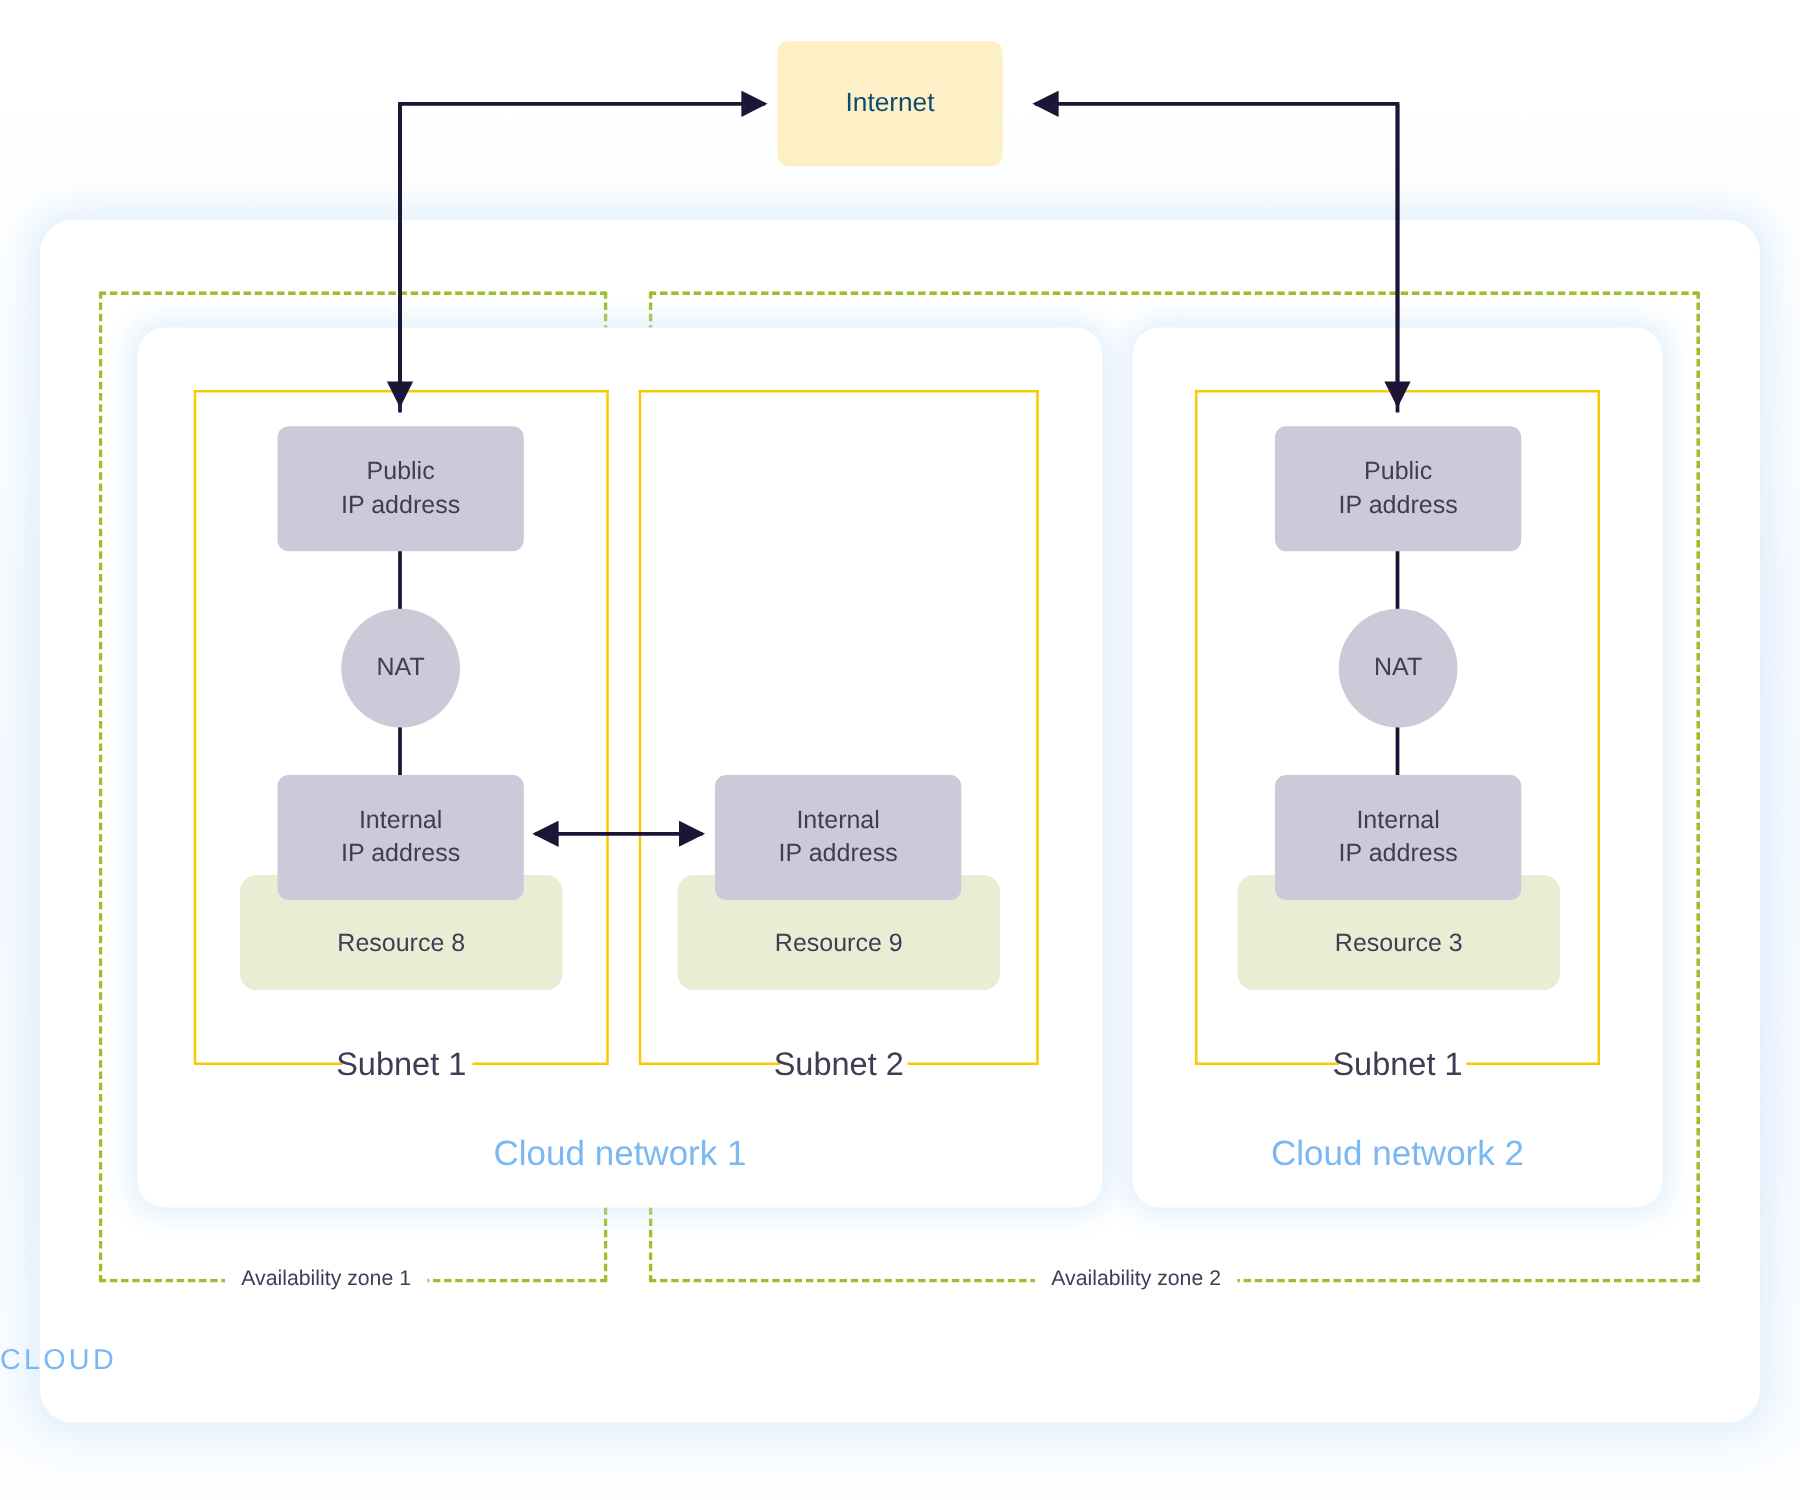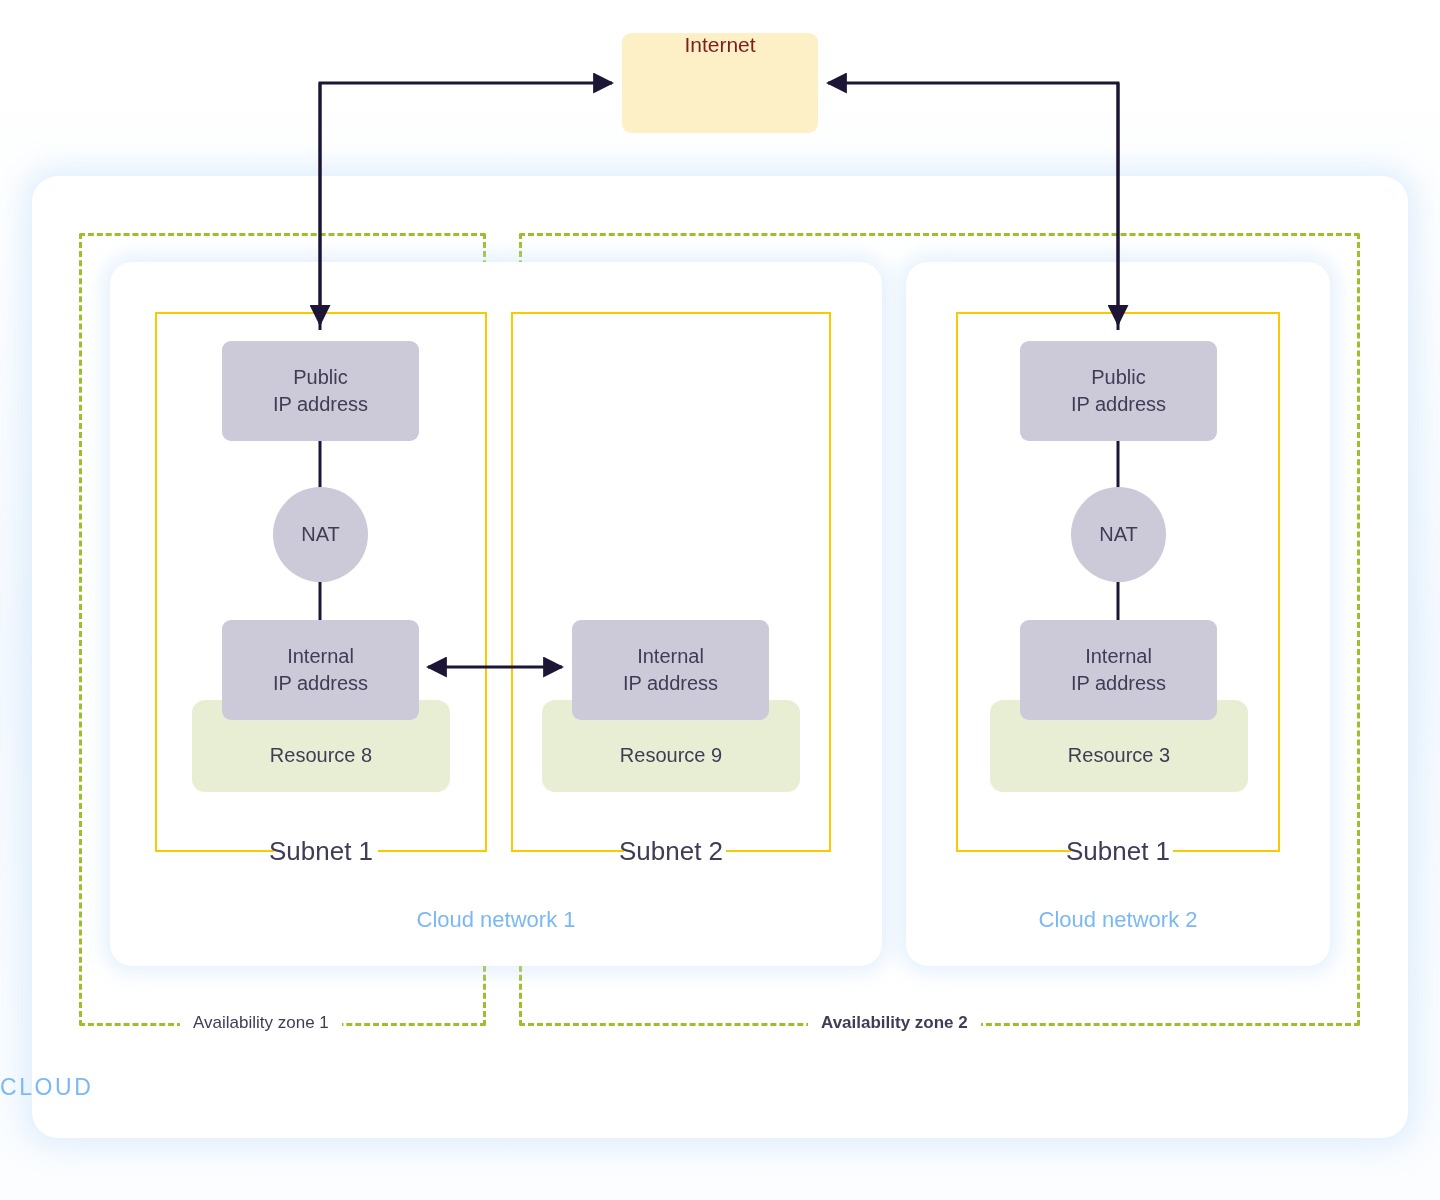--- a/index.html
+++ b/index.html
@@ -56,38 +56,38 @@
     position: absolute;
     top: 1007px;
     background: #ffffff;
     color: #3f3d56;
     font-size: 17px;
     padding: 0 13px;
     white-space: nowrap;
     line-height: 32px;
   }
   #az1-label { left: 180px; }
-  #az2-label { left: 808px; font-weight: bold; }
+  #az2-label { left: 828px; }
 
   
   .cnet {
     position: absolute;
     background: #ffffff;
     border-radius: 22px;
     box-shadow: 0 0 20px 7px rgba(199,225,248,0.46);
   }
   #cnet1 { left: 110px; top: 262px; width: 772px; height: 704px; }
   #cnet2 { left: 906px; top: 262px; width: 424px; height: 704px; }
   .cnet-label {
     position: absolute;
     width: 100%;
     text-align: center;
     top: 645px;
     color: #7ab8f5;
-    font-size: 22px;
+    font-size: 28px;
   }
 
   
   .subnet {
     position: absolute;
     border: 2px solid #fbc900;
     box-sizing: border-box;
     border-bottom: none;
   }
   #subnet-1 { left: 155px; top: 312px; width: 332px; height: 540px; }
@@ -156,28 +156,28 @@
     padding-bottom: 25px;
     box-sizing: border-box;
     z-index: 2;
   }
 
   
   .internet {
     position: absolute;
     left: 622px;
     top: 33px;
-    width: 196px;
+    width: 180px;
     height: 100px;
     background: #fdf0c6;
     border-radius: 9px;
-    color: #7f1d1d;
+    color: #0c4a6e;
     font-size: 21px;
     display: flex;
-    align-items: flex-start;
+    align-items: center;
     justify-content: center;
     z-index: 5;
   }
 
   
   #wires {
     position: absolute;
     left: 0; top: 0;
     width: 1440px; height: 1200px;
     pointer-events: none;

